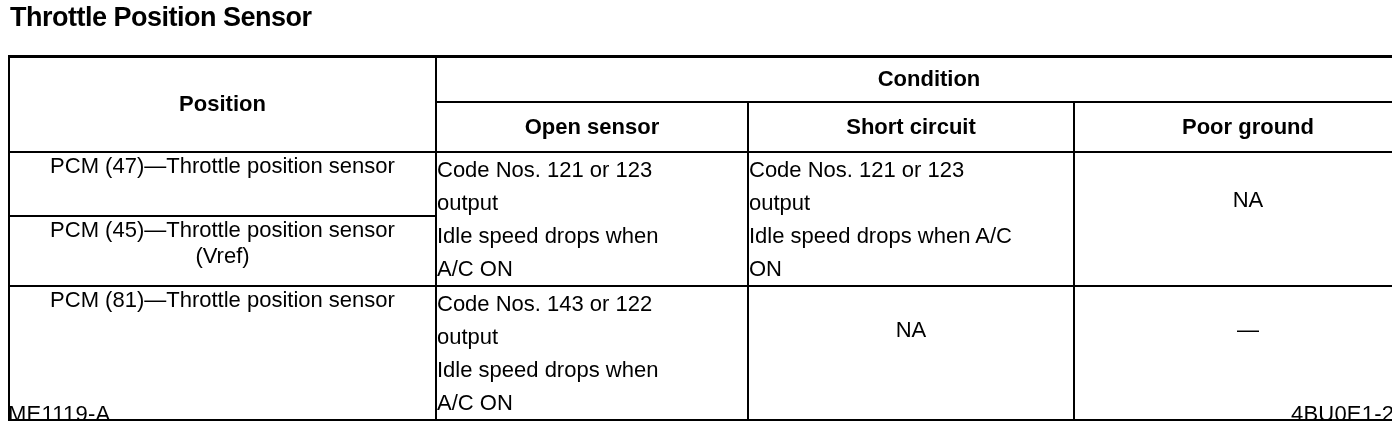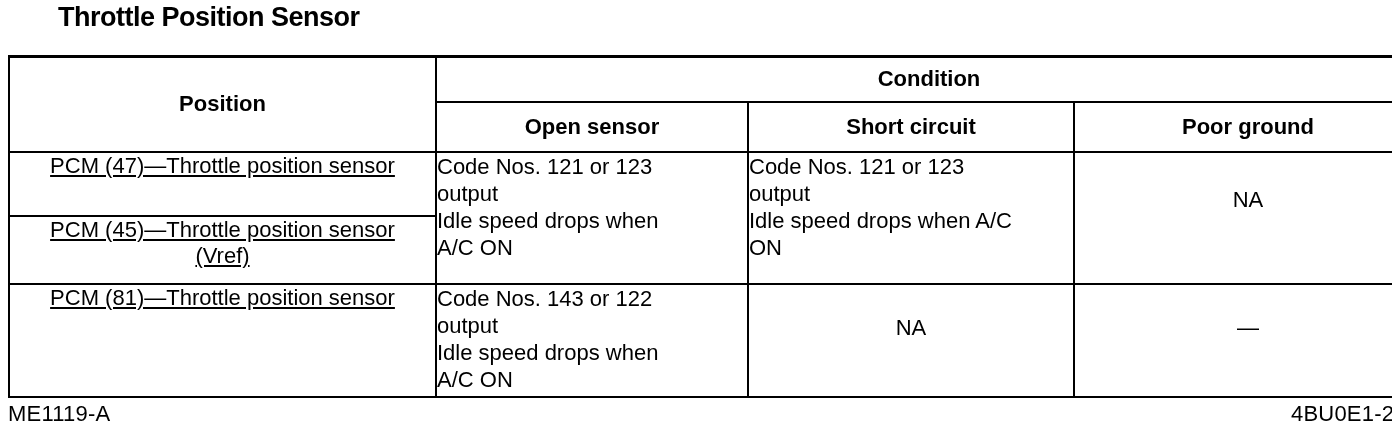--- a/index.html
+++ b/index.html
@@ -19,21 +19,20 @@
     background: #ffffff;
   }
   .title {
     position: absolute;
     left: 10px;
     top: 2px;
     font-size: 27px;
     font-weight: bold;
     letter-spacing: -0.5px;
     white-space: nowrap;
-    margin-left: 48px;
   }
   table.diag {
     position: absolute;
     left: 8px;
     top: 55px;
     width: 1412px;            
     border-collapse: collapse;
     table-layout: fixed;
   }
   table.diag td, table.diag th {
@@ -53,28 +52,27 @@
     vertical-align: middle;
   }
   table.diag th.toprule { border-top-width: 3px; }
   .no-right { border-right: none !important; }
   td.circuit {
     text-align: center;
     vertical-align: top;
     padding-top: 5px;
     white-space: pre-line;
     line-height: 26px;
-    text-decoration: underline;
   }
   td.detail {
     text-align: left;
     vertical-align: top;
     padding: 4px 6px 0 12px;
     white-space: pre-line;
-    line-height: 27px;
+    line-height: 33px;
   }
   td.flag {
     text-align: center;
     vertical-align: top;
     font-weight: normal;
   }
   td.flag.merged { padding-top: 34px; }
   td.flag.single { padding-top: 30px; }
   .fig-code {
     position: absolute;

